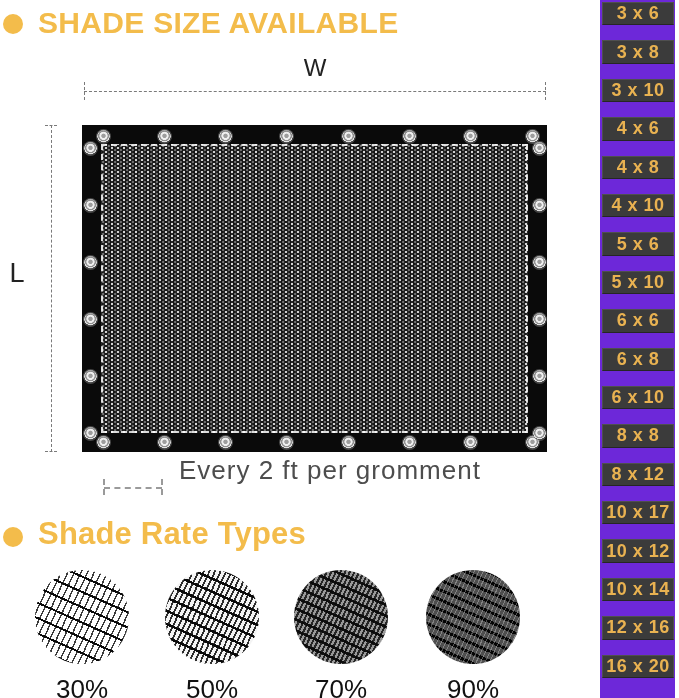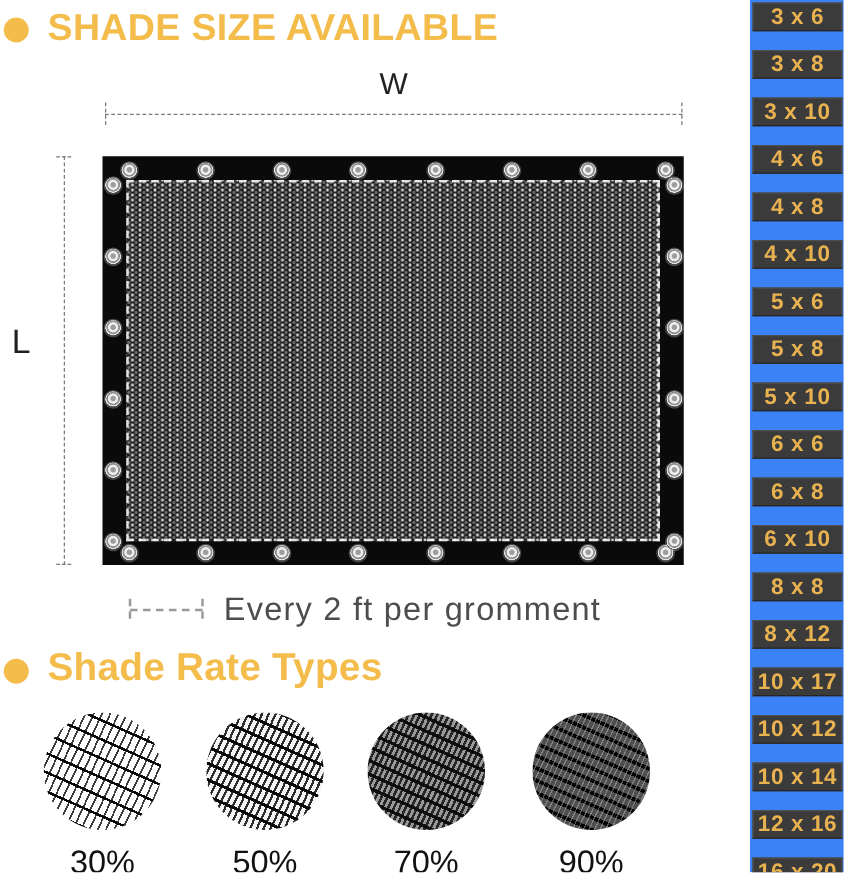--- a/index.html
+++ b/index.html
@@ -72,21 +72,21 @@
       #5e5e5e 6.4px);
     box-shadow:0 0 0 1px rgba(255,255,255,.25);
   }
 
   
   .g-bracket{position:absolute;left:103px;top:479px;width:60px;height:16px;}
   .g-bracket .dline{position:absolute;left:1px;right:1px;top:8px;border-top:2px dashed #9a9a9a;}
   .g-bracket .tick-l{position:absolute;left:0;top:0;bottom:0;border-left:2px dashed #9a9a9a;}
   .g-bracket .tick-r{position:absolute;right:0;top:0;bottom:0;border-left:2px dashed #9a9a9a;}
   .g-note{
-    position:absolute;left:179px;top:472px;
+    position:absolute;left:179px;top:455px;
     font-size:26px;color:#4d4d4d;letter-spacing:1px;white-space:nowrap;
   }
 
   
   .rate-group{position:absolute;top:570px;width:94px;text-align:center;}
   .rate-circle{
     width:94px;height:94px;border-radius:50%;
     overflow:hidden;
   }
   .rate-30{background:
@@ -108,21 +108,21 @@
   .rate-label{
     display:block;margin-top:10px;
     font-size:26px;color:#111;
   }
 
   
   .size-list{
     position:absolute;top:0;bottom:0;left:600px;right:0;
     display:flex;flex-direction:column;gap:15px;
     padding:2px 1px 20px 2px;box-sizing:border-box;
-    background:#3b82f6;
+    background:#6d28d9;
   }
   .size-chip{
     flex:1;
     display:flex;align-items:center;justify-content:center;
     background:var(--chip-bg,#3B3B3B);
     border:1px solid #4f4f4f;border-bottom-color:#262626;
     box-sizing:border-box;
     color:var(--chip-text,#E9B251);
     font-size:18px;font-weight:700;letter-spacing:.5px;
     white-space:nowrap;
@@ -212,21 +212,20 @@
     <div id="rates-anchor"></div>
 
   <aside class="size-list">
       <div class="size-chip">3 x 6</div>
       <div class="size-chip">3 x 8</div>
       <div class="size-chip">3 x 10</div>
       <div class="size-chip">4 x 6</div>
       <div class="size-chip">4 x 8</div>
       <div class="size-chip">4 x 10</div>
       <div class="size-chip">5 x 6</div>
-      <div class="size-chip">5 x 8</div>
       <div class="size-chip">5 x 10</div>
       <div class="size-chip">6 x 6</div>
       <div class="size-chip">6 x 8</div>
       <div class="size-chip">6 x 10</div>
       <div class="size-chip">8 x 8</div>
       <div class="size-chip">8 x 12</div>
       <div class="size-chip">10 x 17</div>
       <div class="size-chip">10 x 12</div>
       <div class="size-chip">10 x 14</div>
       <div class="size-chip">12 x 16</div>

